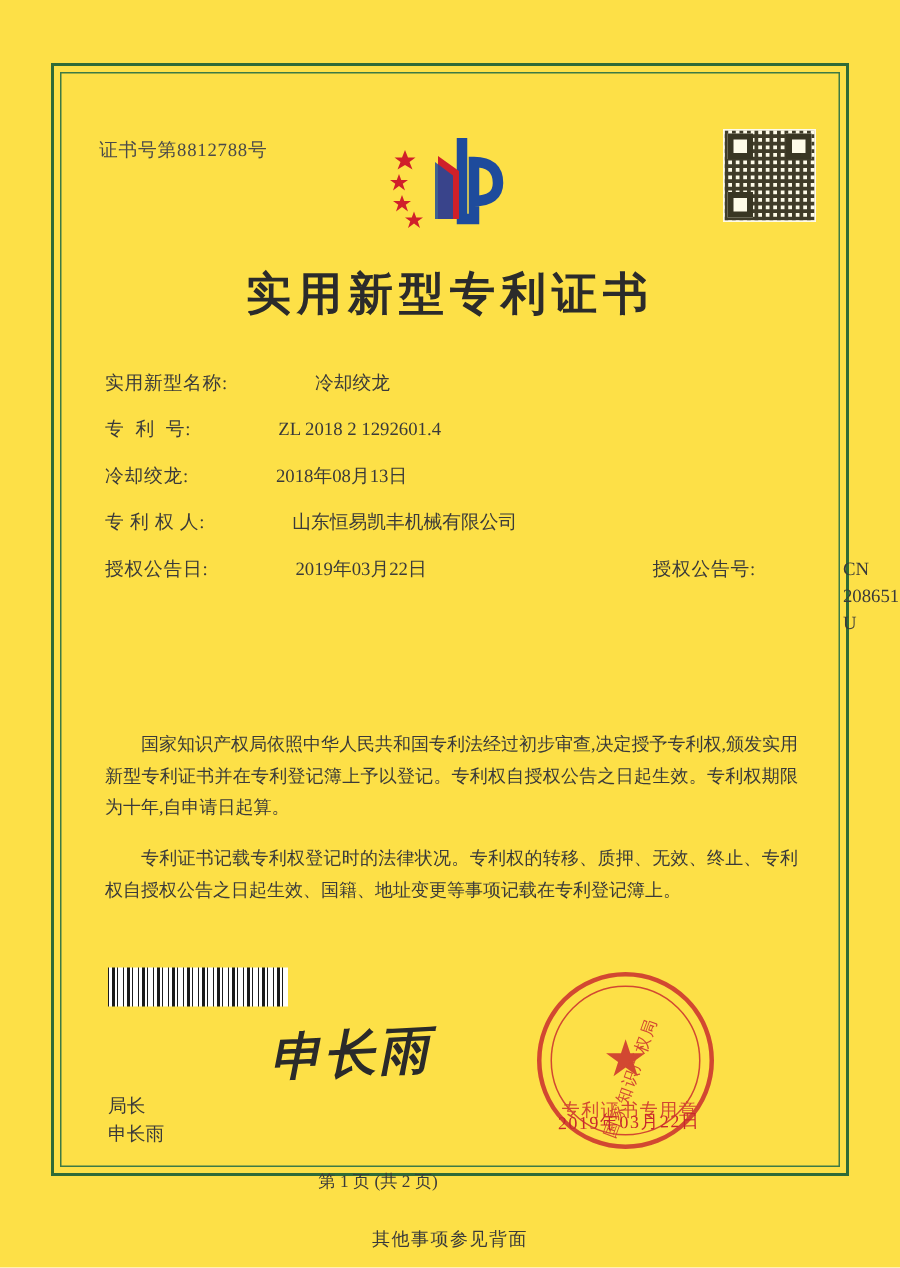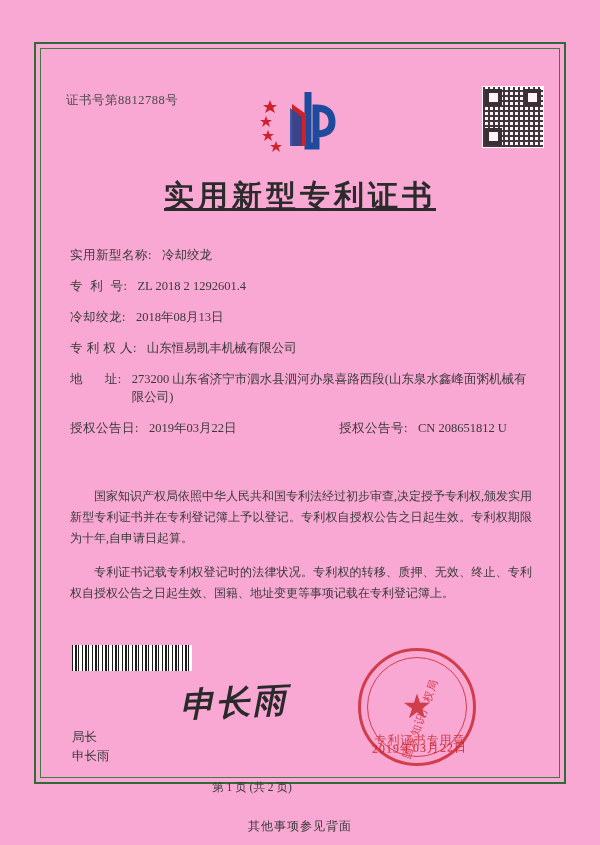--- a/index.html
+++ b/index.html
@@ -15,21 +15,21 @@
     position: relative;
     overflow: hidden;
   }
 
   
   .page {
     position: absolute;
     left: 0; top: 0;
     width: 600px;
     height: 845px;
-    background: #f9a8d4;
+    background: #fde047;
   }
 
   .outer-border {
     position: absolute;
     left: 34px; top: 42px;
     width: 532px;
     height: 742px;
     border: 2px solid #2f6b37;
     box-sizing: border-box;
   }
@@ -94,37 +94,37 @@
   .title {
     position: absolute;
     left: 0; top: 176px;
     width: 600px;
     text-align: center;
     font-size: 30px;
     font-weight: bold;
     letter-spacing: 4px;
     color: #2b2b2b;
     font-family: "Liberation Serif", "DejaVu Serif", serif;
-    text-decoration: underline;
   }
 
   
   .fields {
     position: absolute;
     left: 70px;
     top: 246px;
     width: 468px;
     font-size: 12.5px;
     color: #3a3a3a;
   }
   .row {
     display: flex;
     align-items: flex-start;
     margin-bottom: 13px;
     line-height: 18px;
+    gap: 48px;
   }
   .row .lbl {
     white-space: pre;
     flex: 0 0 auto;
     letter-spacing: 0.5px;
   }
   .row .val {
     margin-left: 10px;
     flex: 1 1 auto;
   }
@@ -321,24 +321,20 @@
       <span class="val">ZL 2018 2 1292601.4</span>
     </div>
     <div class="row">
       <span class="lbl">冷却绞龙:</span>
       <span class="val">2018年08月13日</span>
     </div>
     <div class="row">
       <span class="lbl">专 利 权 人:</span>
       <span class="val">山东恒易凯丰机械有限公司</span>
     </div>
-    <div class="row">
-      <span class="lbl">地      址:</span>
-      <span class="val">273200 山东省济宁市泗水县泗河办泉喜路西段(山东泉水鑫峰面粥机械有限公司)</span>
-    </div>
     <div class="row two">
       <span class="lbl">授权公告日:</span>
       <span class="val">2019年03月22日</span>
       <span class="lbl2">授权公告号:</span>
       <span class="val2">CN 208651812 U</span>
     </div>
   </div>
 
   <div class="paragraphs">
     <p>国家知识产权局依照中华人民共和国专利法经过初步审查,决定授予专利权,颁发实用新型专利证书并在专利登记簿上予以登记。专利权自授权公告之日起生效。专利权期限为十年,自申请日起算。</p>

